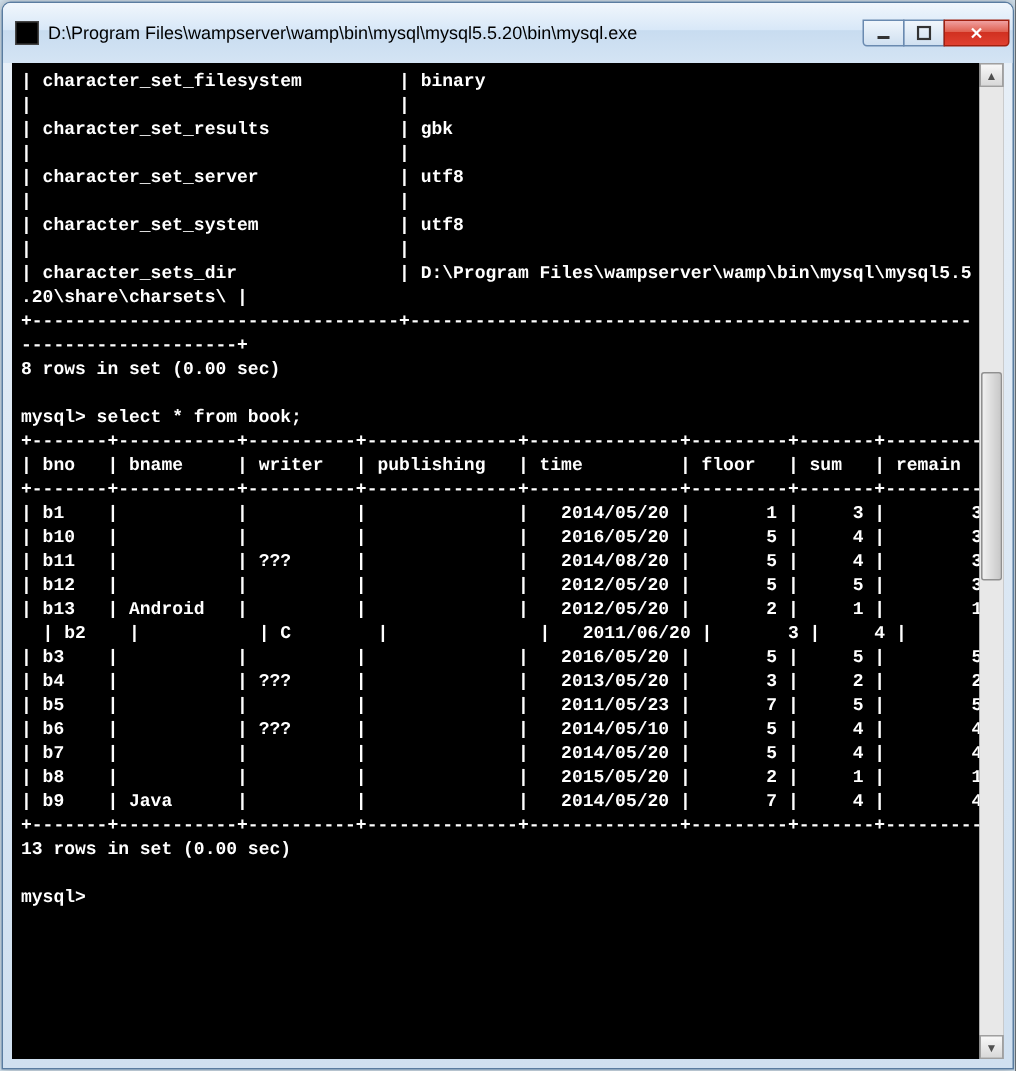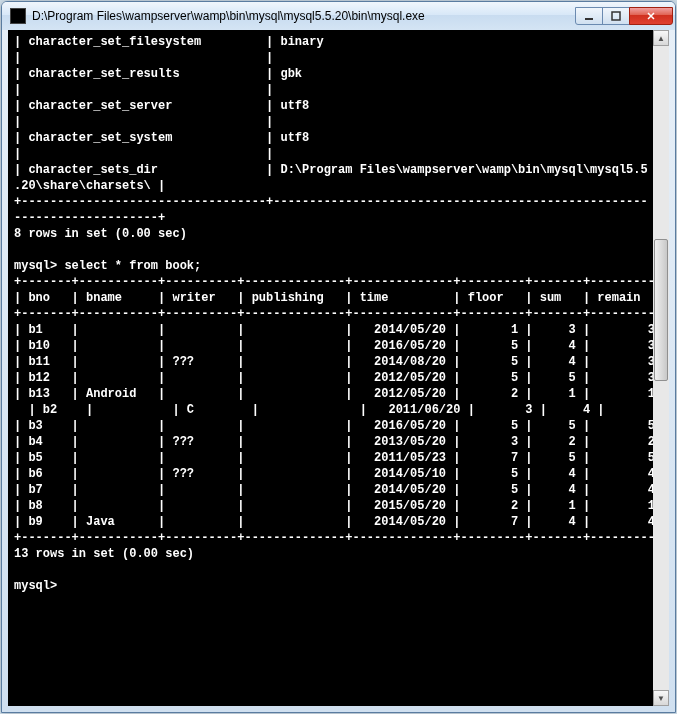--- a/index.html
+++ b/index.html
@@ -15,21 +15,21 @@
       height: 712px;
       margin: 1px;
       border: 1px solid #5a7ca0;
       border-radius: 6px 6px 0 0;
       background: linear-gradient(to bottom, #e8f0f8 0%, #d0e0f0 100%);
       display: flex;
       flex-direction: column;
       box-shadow: 0 0 8px rgba(0,0,0,0.3);
     }
     .titlebar {
-      height: 28px;
+      height: 40px;
       display: flex;
       align-items: center;
       padding: 0 2px 0 8px;
       background: linear-gradient(to bottom, #f0f6fc 0%, #d8e8f8 45%, #c8dcf0 46%, #d4e4f4 100%);
       border-radius: 5px 5px 0 0;
     }
     .app-icon {
       width: 16px;
       height: 16px;
       background: #000;

